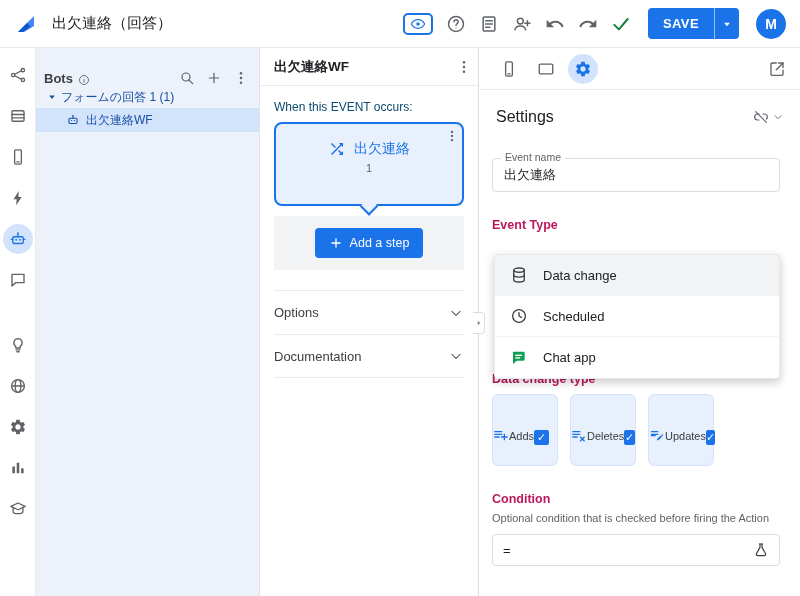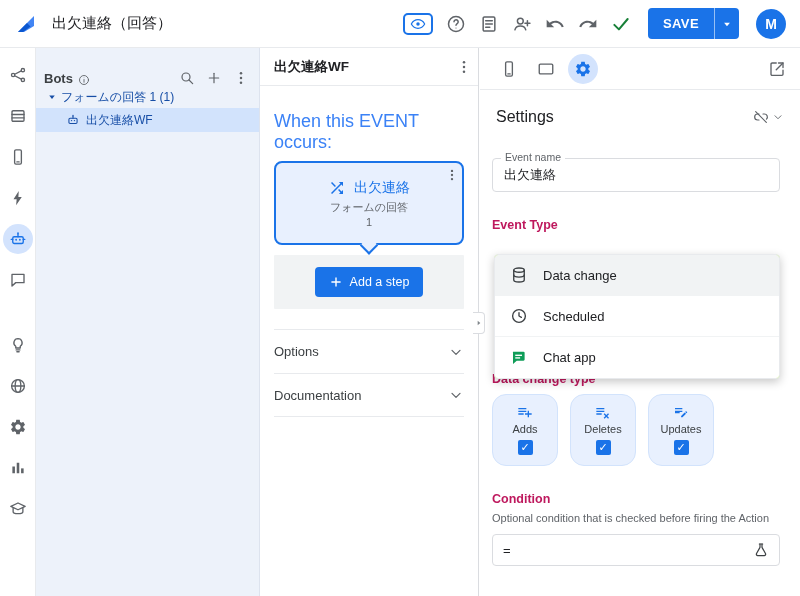--- a/index.html
+++ b/index.html
@@ -51,21 +51,21 @@
   .tree-bot { display:flex; align-items:center; gap:6px; padding-left:30px; height:24px;
               font-size:12px; color:#174ea6; background:#d2e3fc; cursor:pointer; }
 
   
   .middle { position:absolute; top:48px; left:260px; width:219px; bottom:0; background:#fff;
             border-right:1px solid #dadce0; }
   .middle-header { height:38px; display:flex; align-items:center; padding:0 6px 0 14px;
                    border-bottom:1px solid #e8eaed; }
   .middle-title { font-size:13.5px; font-weight:bold; color:#202124; flex:1; }
   .middle-body { padding:0 14px; }
-  .evt-label { margin-top:25px; font-size:18px; color:#3b82f6; }
+  .evt-label { margin-top:14px; font-size:12px; color:#0c4a6e; }
   .event-card { position:relative; margin-top:8px; height:84px; border:2px solid #1a73e8;
                 background:#e8f0fe; border-radius:8px; cursor:pointer; }
   .event-card .kebab { position:absolute; top:5px; right:3px; color:#5f6368; }
   .event-main { display:flex; align-items:center; justify-content:center; gap:8px; padding-top:16px;
                 color:#1a73e8; font-size:14px; }
   .event-sub { text-align:center; font-size:11px; color:#5f6368; line-height:1.35; margin-top:3px; }
   .event-tail { position:absolute; left:50%; bottom:-9px; width:13px; height:13px; background:#e8f0fe;
                 border-right:2px solid #1a73e8; border-bottom:2px solid #1a73e8;
                 transform:translateX(-50%) rotate(45deg); }
   .process-row { margin-top:48px; display:flex; align-items:center; gap:2px; font-size:12px; color:#3c4043; }
@@ -112,22 +112,22 @@
 
   .dropdown { position:absolute; top:206px; left:14px; right:20px; background:#bef264; border-radius:4px;
               border:1px solid #e8eaed; box-shadow:0 3px 10px rgba(0,0,0,.22); z-index:40; overflow:hidden; }
   .dd-item { height:41px; display:flex; align-items:center; gap:15px; padding:0 15px; font-size:13px;
              color:#202124; border-bottom:1px solid #f1f3f4; cursor:pointer; background:#fff; }
   .dd-item:last-child { border-bottom:none; }
   .dd-item.selected { background:#f1f3f4; }
   .dd-icon { color:#3c4043; display:flex; }
 
   .cards-row { display:flex; gap:12px; margin:8px 20px 0 12px; }
-  .dc-card { width:66px; height:72px; background:#e8f0fe; border:1px solid #d2e3fc; border-radius:14px;
-             display:flex; flex-direction:column; align-items:center; padding-top:9px; cursor:pointer; }
+  .dc-card { width:66px; height:72px; background:#e8f0fe; border:1px solid #d2e3fc; border-radius:6px;
+             display:flex; align-items:center; padding-top:9px; cursor:pointer; }
   .dc-card .ic { color:#1a73e8; display:flex; }
   .dc-label { font-size:11px; color:#3c4043; margin-top:3px; }
   .cbx { width:15px; height:15px; margin-top:5px; background:#1a73e8; border-radius:2px; color:#fff;
          display:flex; align-items:center; justify-content:center; font-size:11px; cursor:pointer; }
   .cbx::after { content:"\2713"; }
 
   .cond-field { margin:10px 20px 0 12px; height:32px; border:1px solid #dadce0; border-radius:4px;
                 display:flex; align-items:center; justify-content:space-between; padding:0 10px;
                 font-size:13px; color:#202124; cursor:text; }
   .flask-btn { color:#3c4043; display:flex; cursor:pointer; }
@@ -354,21 +354,20 @@
               <circle cx="12" cy="19" r="2"></circle>
             </svg>
         </span>
         <div class="event-main">
           <svg class="f w18" viewBox="0 0 24 24">
               <path d="M10.59 9.17 5.41 4 4 5.41l5.17 5.17 1.42-1.41zM14.5 4l2.04 2.04L4 18.59 5.41 20 17.96 7.46 20 9.5V4h-5.5zm.33 9.41-1.41 1.41 3.13 3.13L14.5 20H20v-5.5l-2.04 2.04-3.13-3.13z"></path>
             </svg>
           <span>出欠連絡</span>
         </div>
         <div class="event-sub">
-          <div>フォームの回答</div>
           <div>1</div>
         </div>
         <span class="event-tail"></span>
       </div>
 
 
       <div class="add-area">
         <button class="add-btn">
           <svg class="w14" viewBox="0 0 24 24" style="fill:none;stroke:#fff;stroke-width:2.4;stroke-linecap:round">
               <line x1="12" y1="5" x2="12" y2="19"></line>

